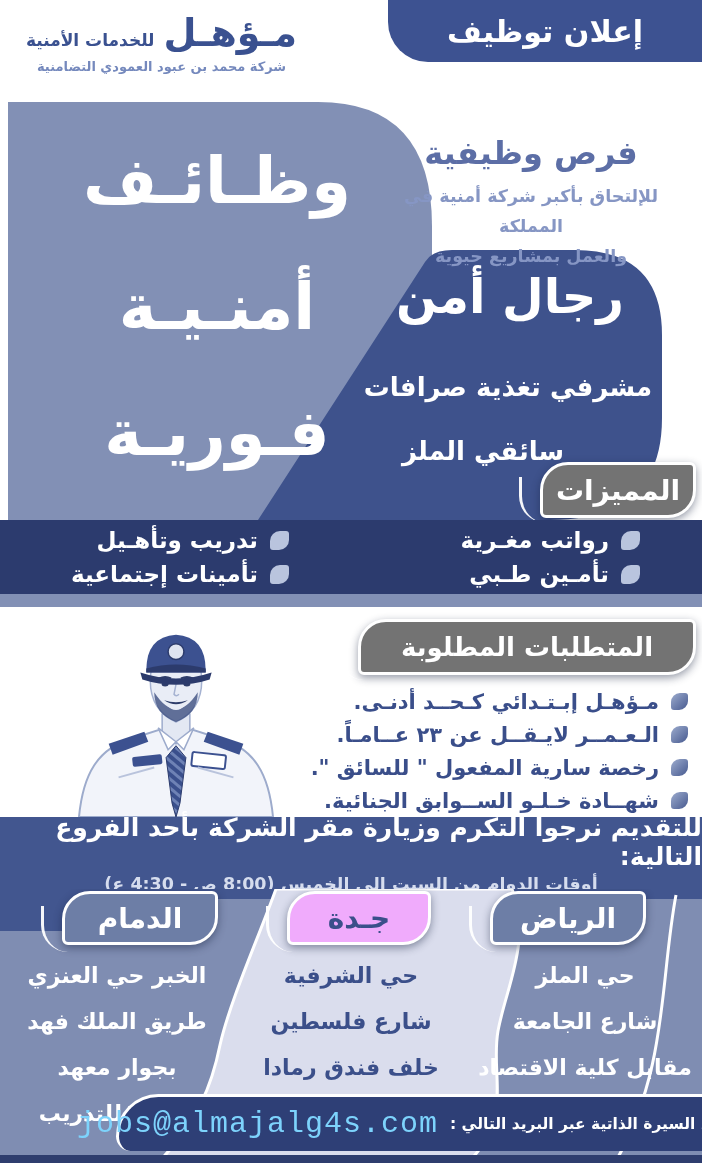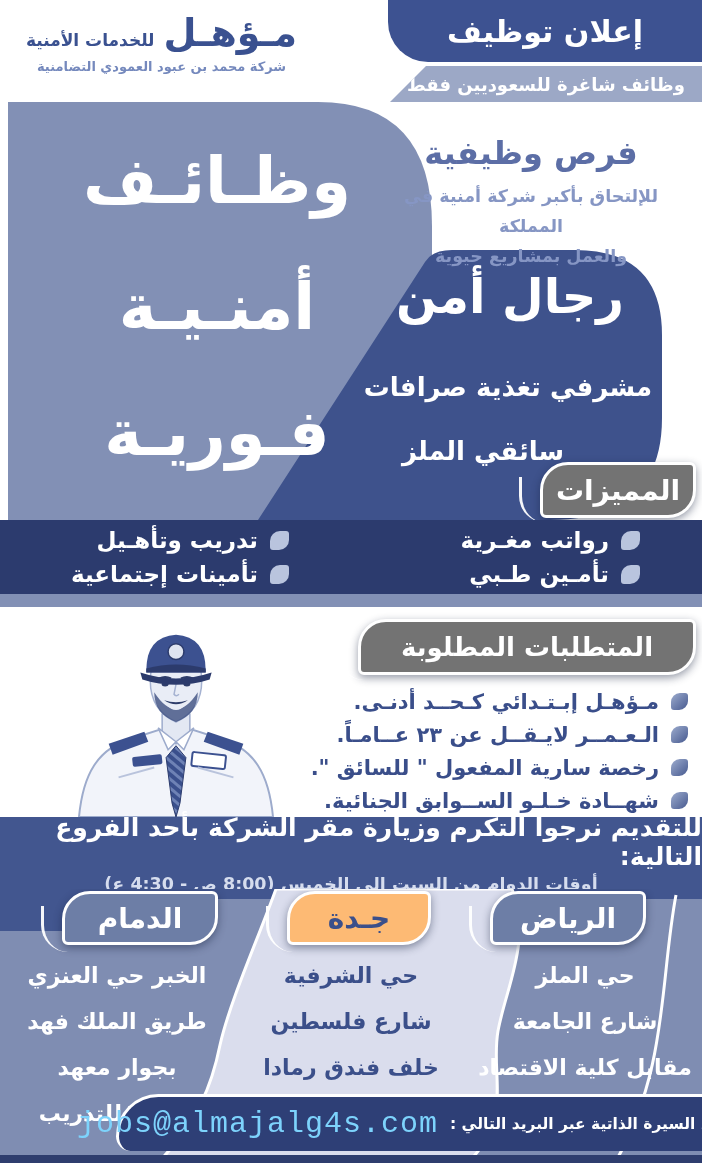--- a/index.html
+++ b/index.html
@@ -59,21 +59,21 @@
   .apply-1{color:#fff;font-size:25px;font-weight:bold;}
   .apply-2{color:#d6ddee;font-size:17.5px;font-weight:bold;}
   
   .lower{position:absolute;top:889px;left:0;right:0;height:274px;background:#7f8db2;overflow:hidden;}
   .lower-topstrip{position:absolute;top:0;left:0;right:0;height:10px;background:#42568f;}
   .lower-wedge{position:absolute;top:0;left:0;width:150px;height:42px;background:#42568f;
     clip-path:polygon(0 0,100% 0,55% 100%,0 100%);}
   .lower svg.swoosh{position:absolute;inset:0;}
   .city-tab{top:2px;height:48px;font-size:28px;}
   #tab-riyadh{right:56px;width:150px;background:#6d7ea6;}
-  #tab-jeddah{left:287px;width:138px;background:#fdba74;color:#3b4f8a;}
+  #tab-jeddah{left:287px;width:138px;background:#f0abfc;color:#3b4f8a;}
   #tab-dammam{left:62px;width:150px;background:#6d7ea6;}
   .col{position:absolute;top:64px;width:222px;text-align:center;}
   .col div{line-height:46px;font-size:22px;font-weight:bold;color:#fff;}
   #col-riyadh{right:6px;}
   #col-jeddah{left:240px;}
   #col-jeddah div{color:#3b4f8a;}
   #col-dammam{left:6px;}
   .email-band{position:absolute;left:116px;right:0;bottom:12px;height:54px;background:#2e3f76;
     border-top:3px solid #fff;border-left:3px solid #fff;border-radius:46px 0 0 16px;
     display:flex;align-items:center;justify-content:center;gap:12px;direction:rtl;}
@@ -88,21 +88,20 @@
   <div class="logo">
     <div class="logo-row">
       <span class="logo-main">مـؤهـل</span>
       <span class="logo-tag">للخدمات الأمنية</span>
     </div>
     <div class="logo-company">شركة محمد بن عبود العمودي التضامنية</div>
   </div>
   <div class="ann-box">
     <span>إعلان توظيف</span>
   </div>
-  <div class="ann-sub">وظائف شاغرة للسعوديين فقط</div>
 </div>
 
 <div class="hero">
   <svg class="bg" viewBox="0 0 702 420">
     <path d="M8,2 H318 Q432,2 432,126 V420 H8 Z" fill="#8290b5"></path>
     <path d="M425,162 Q432,150 452,150 L575,150 Q662,150 662,235 L662,318 Q662,420 550,420 L258,420 Z" fill="#3e528c"></path>
   </svg>
   <div class="headline">
     <div>وظـائـف</div>
     <div>أمنـيـة</div>

